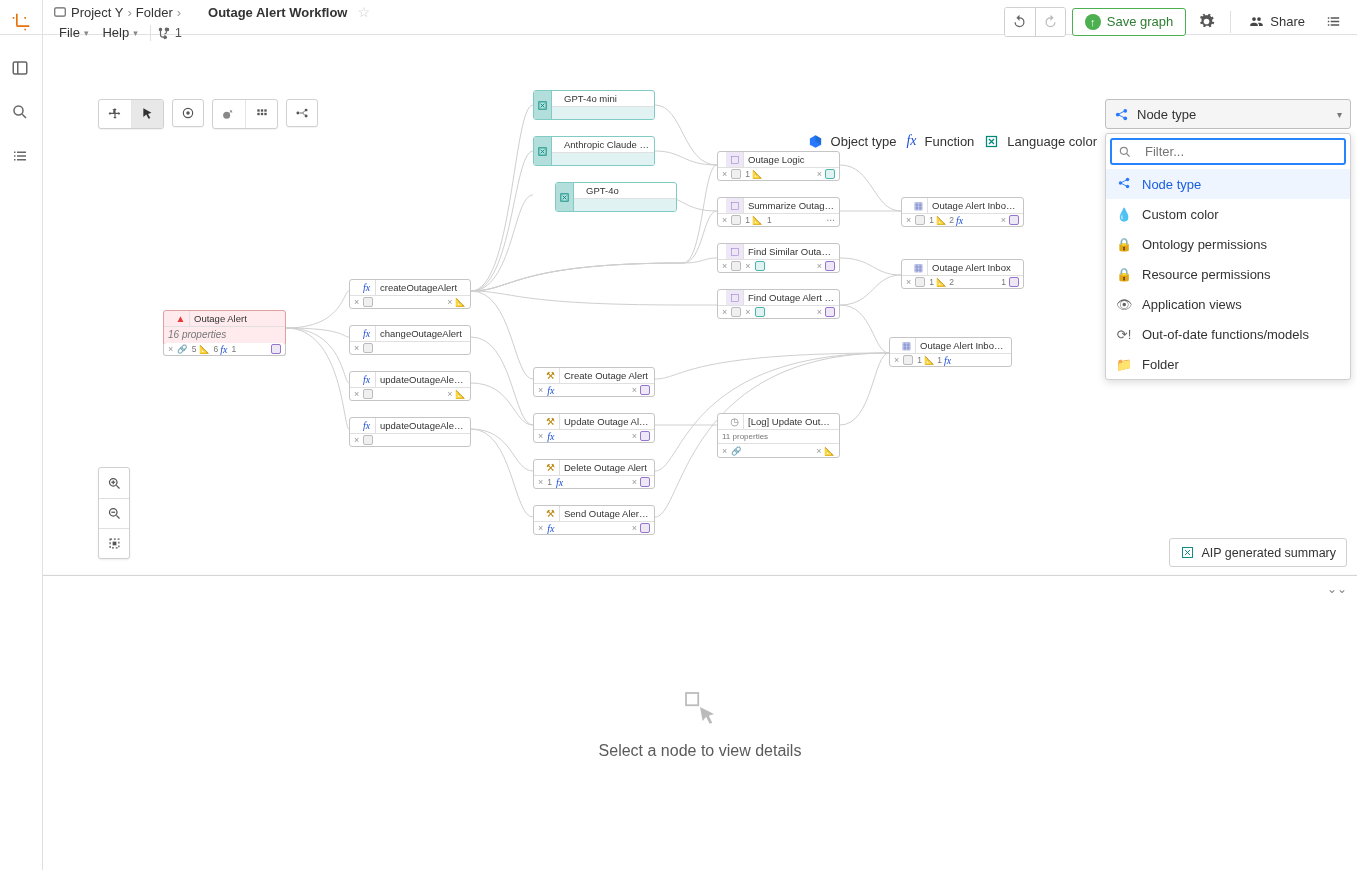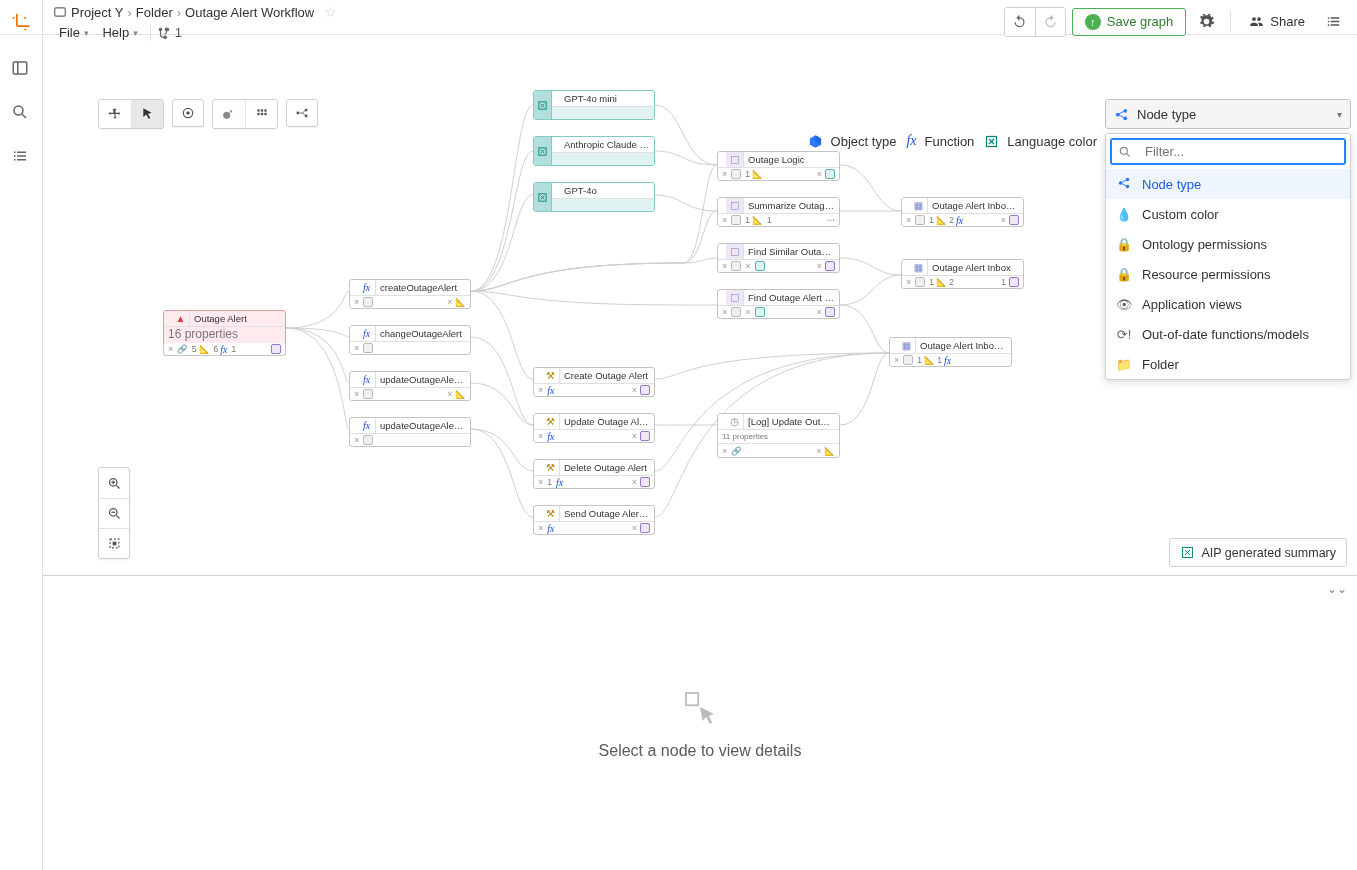--- a/index.html
+++ b/index.html
@@ -5,21 +5,21 @@
 * { margin: 0; padding: 0; box-sizing: border-box; font-family: -apple-system, BlinkMacSystemFont, "Segoe UI", sans-serif; }
 body { width: 1357px; height: 870px; overflow: hidden; background: #fff; position: relative; }
 
 
 .header { height: 35px; border-bottom: 1px solid #e1e1e1; display: flex; align-items: flex-start; padding: 0; }
 .logo-box { width: 43px; height: 43px; display: flex; align-items: center; justify-content: center; border-right: 1px solid #e1e1e1; }
 .logo { width: 20px; height: 20px; }
 .header-mid { flex: 1; display: flex; flex-direction: column; }
 .breadcrumb-row { height: 22px; display: flex; align-items: center; padding: 2px 10px 0 10px; font-size: 13px; color: #333; gap: 4px; }
 .breadcrumb-row .sep { color: #999; }
-.breadcrumb-current { font-weight: 400; }
+.breadcrumb-current { font-weight: 700; margin-left: 23px; }
 .star { color: #ccc; margin-left: 6px; font-size: 14px; }
 .menu-row { height: 21px; display: flex; align-items: center; padding: 0 10px; font-size: 13px; color: #333; gap: 2px; }
 .menu-item { display: flex; align-items: center; gap: 4px; padding: 2px 6px; cursor: pointer; }
 .menu-caret { font-size: 9px; color: #888; }
 .menu-div { width: 1px; height: 16px; background: #e0e0e0; margin: 0 4px; }
 .branch-count { display: flex; align-items: center; gap: 4px; color: #555; }
 
 .header-right { display: flex; align-items: center; padding-right: 10px; gap: 6px; height: 43px; }
 .btn-group { display: flex; border: 1px solid #d0d0d0; border-radius: 3px; overflow: hidden; }
 .icon-btn { width: 30px; height: 28px; display: flex; align-items: center; justify-content: center; background: #fff; cursor: pointer; }
@@ -224,21 +224,21 @@
       <path d="M612 474 C640 474 640 310 846 310"></path>
       <path d="M797 382 C830 382 830 310 846 310"></path>
     </g>
   </svg>
 
   <div class="node obj" style="left:120px; top:267px; width:123px; height:36px;">
     <div class="node-hdr">
         <span class="icon ic-warn">▲</span>
         <span class="title">Outage Alert</span>
       </div>
-    <div class="node-body" style="font-size:12px;">
+    <div class="node-body" style="font-size:10px;font-style:italic;">
         <span>16 properties</span>
       </div>
   </div>
   <div class="node" style="left:120px; top:300px; width:123px; height:13px; border-top:none;">
     <div class="node-body" style="border:none;">
         <span class="x">×</span>
         <span>🔗</span>
         <span class="stat">5 📐</span>
         <span class="stat">6 <i class="ic-fx">fx</i></span>
         <span class="stat">1</span>
@@ -322,21 +322,21 @@
         <svg width="11" height="11" viewBox="0 0 24 24">
           <rect x="4" y="4" width="16" height="16" fill="none" stroke="#00897b" stroke-width="2"></rect>
           <path d="M8 8l8 8M16 8l-8 8" stroke="#00897b" stroke-width="2"></path>
         </svg>
       </div>
     <div class="node-hdr">
         <span class="title">Anthropic Claude 3.5 Sonnet</span>
       </div>
     <div class="node-body"></div>
   </div>
-  <div class="node model" style="left:490px; top:139px; width:122px; height:30px;">
+  <div class="node model" style="left:512px; top:139px; width:122px; height:30px;">
     <div class="side-badge">
         <svg width="11" height="11" viewBox="0 0 24 24">
           <rect x="4" y="4" width="16" height="16" fill="none" stroke="#00897b" stroke-width="2"></rect>
           <path d="M8 8l8 8M16 8l-8 8" stroke="#00897b" stroke-width="2"></path>
         </svg>
       </div>
     <div class="node-hdr">
         <span class="title">GPT-4o</span>
       </div>
     <div class="node-body"></div>

